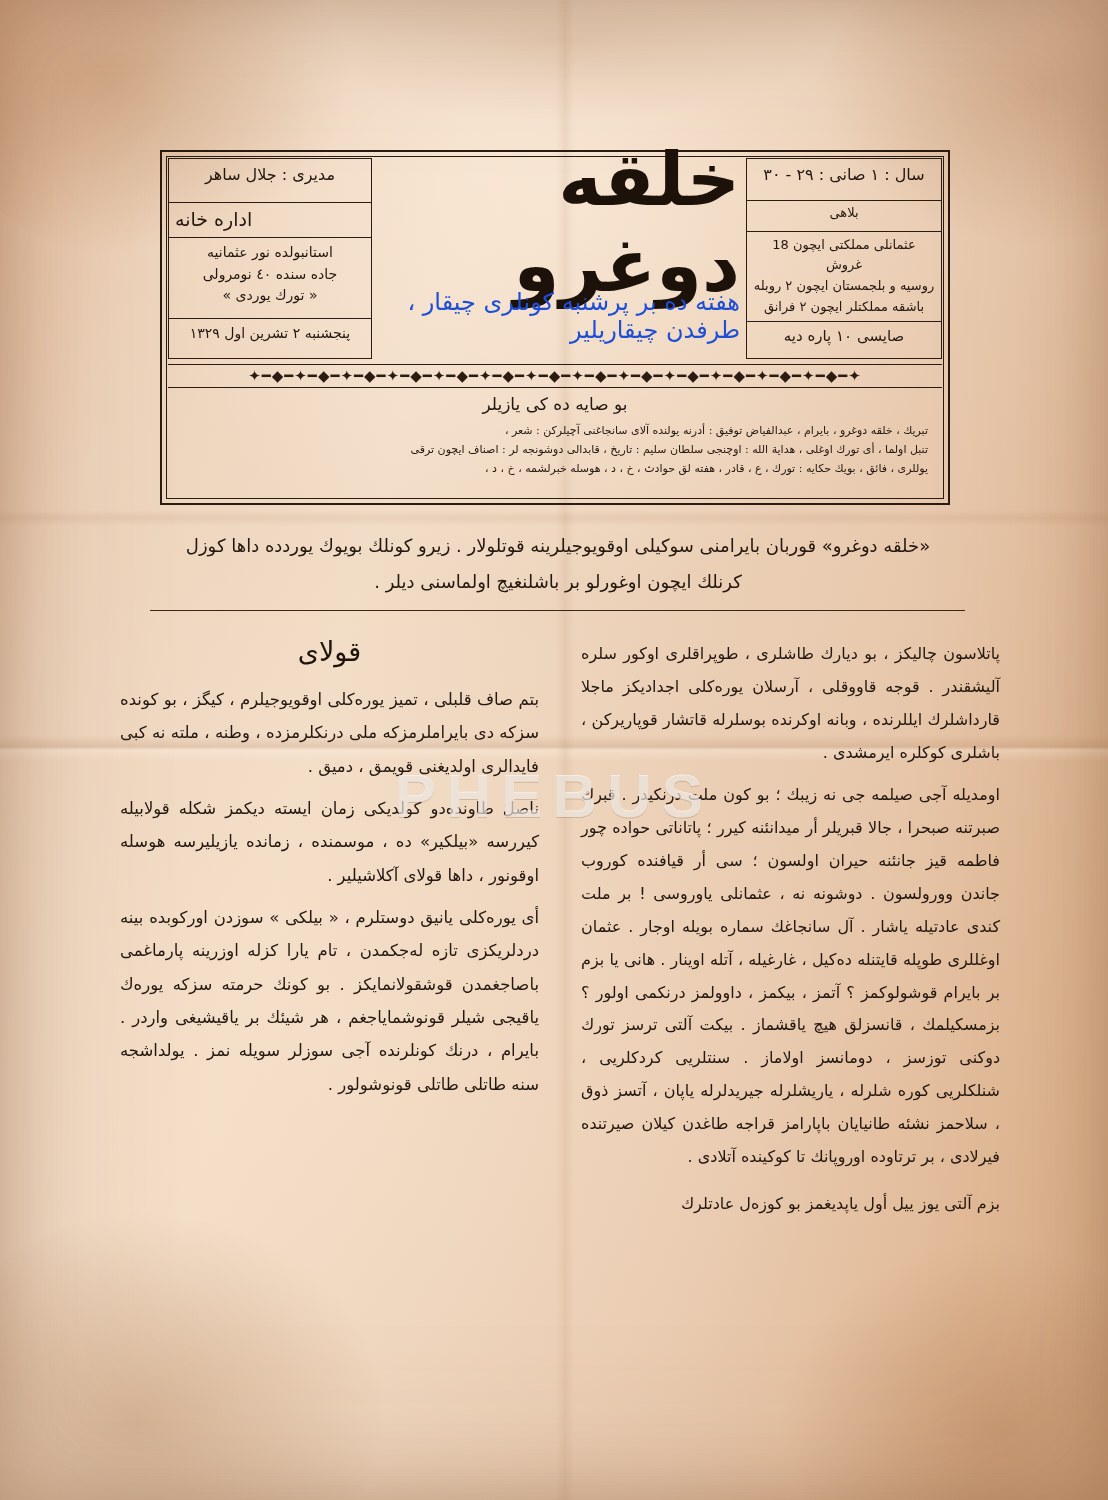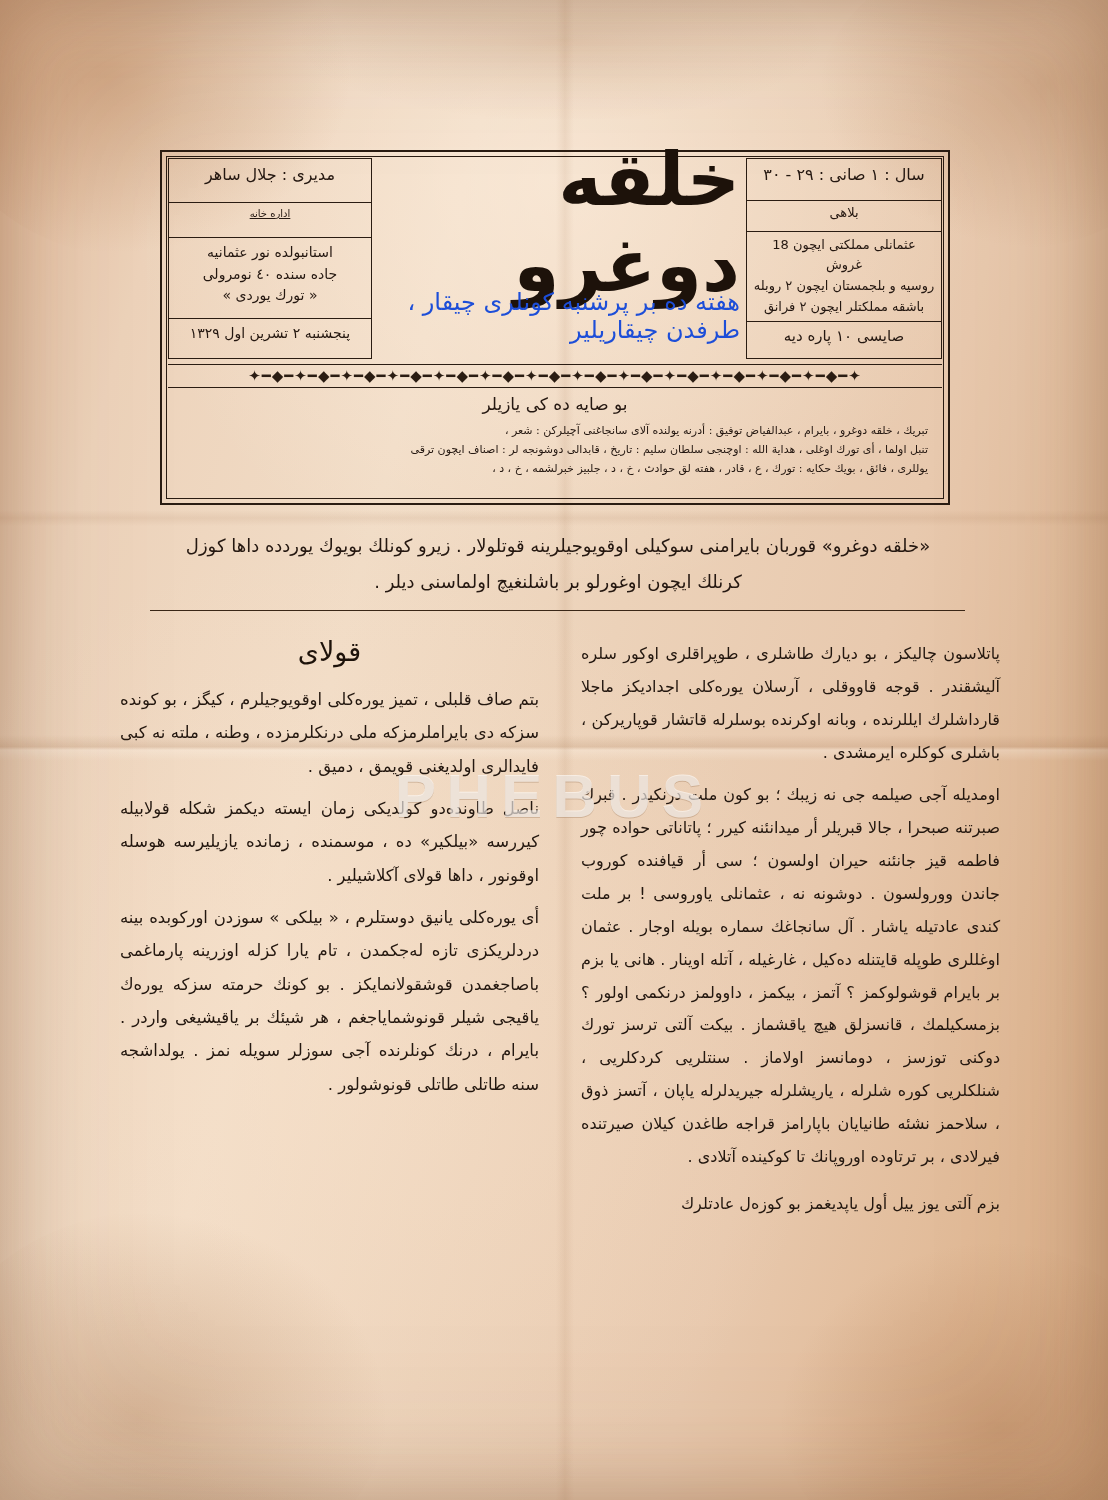--- a/index.html
+++ b/index.html
@@ -65,21 +65,21 @@
   }
   .mh-right-box{
     position:absolute;right:6px;top:6px;width:196px;height:201px;
     border:1px solid #2a1c12;box-sizing:border-box;
     display:flex;flex-direction:column;
     direction:rtl;
   }
   .cellrow{border-bottom:1px solid #2a1c12;padding:3px 6px;color:#241710;}
   .cellrow:last-child{border-bottom:none;}
   .mh-left-box .r1{font-size:16px;text-align:center;padding-top:6px;height:34px;}
-  .mh-left-box .r2{font-size:10px;text-align:center;height:26px;padding-top:5px;text-decoration:underline;}
+  .mh-left-box .r2{font-size:19px;text-align:left;height:26px;padding-top:5px;}
   .mh-left-box .r3{font-size:14px;line-height:1.55;text-align:center;flex:1;padding-top:4px;}
   .mh-left-box .r4{font-size:14px;text-align:center;height:30px;padding-top:6px;}
 
   .mh-right-box .q1{font-size:16px;text-align:center;height:34px;padding-top:6px;}
   .mh-right-box .q2{font-size:13px;text-align:center;height:24px;padding-top:4px;}
   .mh-right-box .q3{font-size:13px;line-height:1.6;text-align:center;flex:1;padding-top:3px;}
   .mh-right-box .q4{font-size:15px;text-align:center;height:30px;padding-top:5px;}
 
   .mh-title{
     position:absolute;left:216px;right:208px;top:10px;height:120px;
@@ -189,21 +189,21 @@
         <div class="cellrow q4">صایسی ١٠ پاره دیه</div>
       </div>
     </div>
 
     <div class="mh-rule">✦━◆━✦━◆━✦━◆━✦━◆━✦━◆━✦━◆━✦━◆━✦━◆━✦━◆━✦━◆━✦━◆━✦━◆━✦━◆━✦</div>
 
     <div class="mh-contents">
       <div class="ch">بو صایه ده كی یازیلر</div>
       <div class="cline">تبریك ، خلقه دوغرو ، بایرام ، عبدالفیاض توفیق : أدرنه یولنده آلای سانجاغنی آچیلرکن : شعر ،</div>
       <div class="cline">تنبل اولما ، أی تورك اوغلی ، هدایة الله : اوچنجی سلطان سلیم : تاریخ ، قابدالی دوشونجه لر : اصناف ایچون ترقی</div>
-      <div class="cline">یوللری ، فائق ، بویك حكایه : تورك ، ع ، قادر ، هفته لق حوادث ، خ ، د ، جلبیز خبرلشمه ، خ ، د ،</div>
+      <div class="cline">یوللری ، فائق ، بویك حكایه : تورك ، ع ، قادر ، هفته لق حوادث ، خ ، د ، هوسله خبرلشمه ، خ ، د ،</div>
     </div>
   </div>
 
   <div class="lead">«خلقه دوغرو» قوربان بایرامنی سوكیلی اوقویوجیلرینه قوتلولار . زیرو كونلك بویوك یوردده داها كوزل كرنلك ایچون اوغورلو بر باشلنغیچ اولماسنی دیلر .</div>
   <div class="lead-rule"></div>
 
   <div class="cols">
 
     <div class="col right">
       <h2>قولای</h2>

